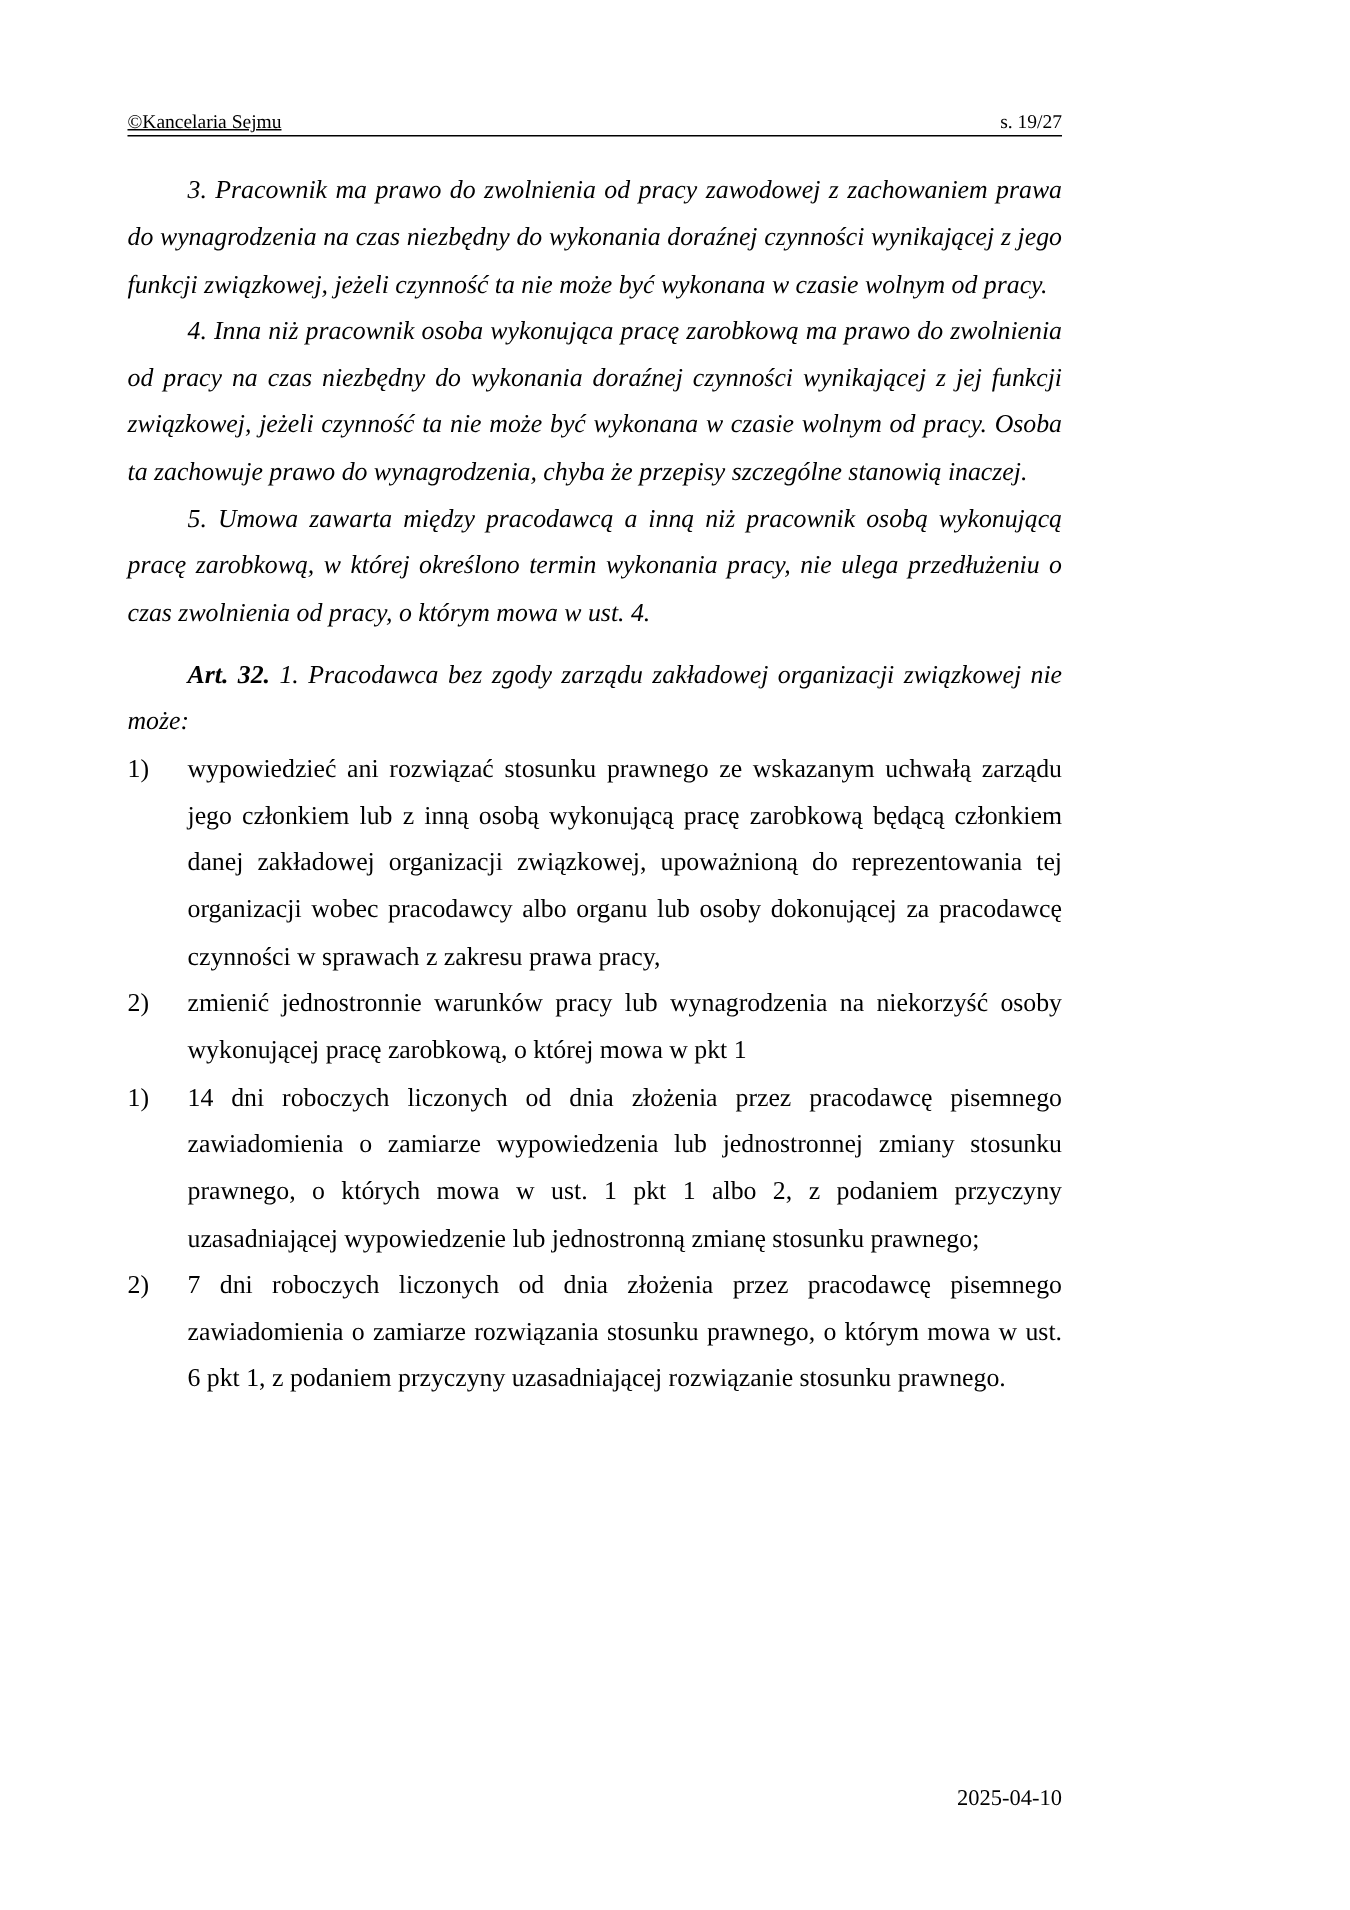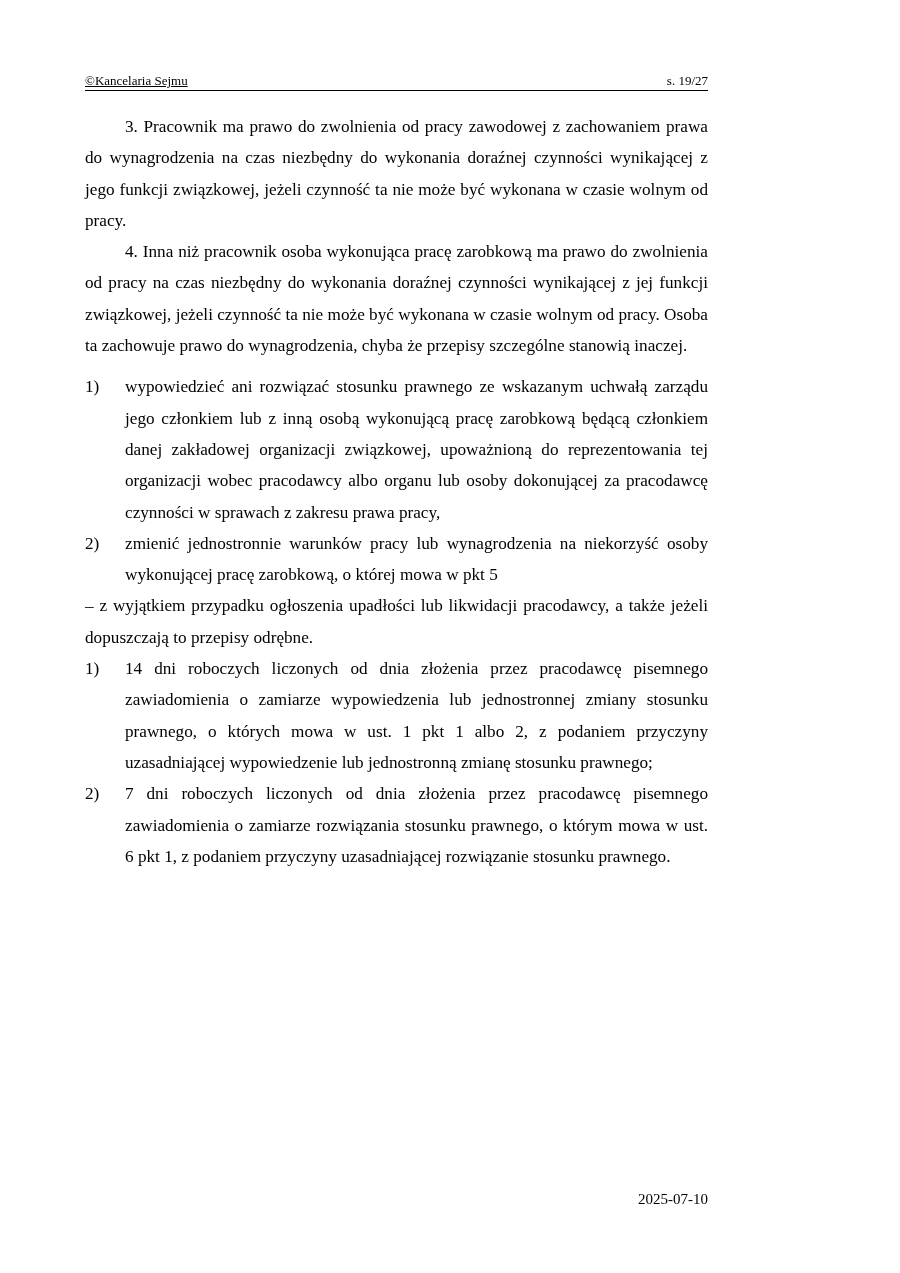--- a/index.html
+++ b/index.html
@@ -44,20 +44,21 @@
       left: 85px;
       top: 99px;
       width: 623px;
       font-size: 17.2px;
       line-height: 31.3px;
     }
     .para {
       margin: 0;
       text-align: justify;
       text-indent: 40px;
+      font-style: italic;
     }
     .para.no-indent {
       text-indent: 0;
     }
     .gap {
       height: 10px;
     }
     .list-item {
       display: flex;
       text-align: justify;
@@ -91,41 +92,42 @@
 <div class="page">
 
   <div class="header">
     <span class="left">©Kancelaria Sejmu</span>
     <span class="right">s. 19/27</span>
   </div>
 
   <div class="content">
     <p class="para">3. Pracownik ma prawo do zwolnienia od pracy zawodowej z zachowaniem prawa do wynagrodzenia na czas niezbędny do wykonania doraźnej czynności wynikającej z jego funkcji związkowej, jeżeli czynność ta nie może być wykonana w czasie wolnym od pracy.</p>
     <p class="para">4. Inna niż pracownik osoba wykonująca pracę zarobkową ma prawo do zwolnienia od pracy na czas niezbędny do wykonania doraźnej czynności wynikającej z jej funkcji związkowej, jeżeli czynność ta nie może być wykonana w czasie wolnym od pracy. Osoba ta zachowuje prawo do wynagrodzenia, chyba że przepisy szczególne stanowią inaczej.</p>
+    <p class="para">5. Umowa zawarta między pracodawcą a inną niż pracownik osobą wykonującą pracę zarobkową, w której określono termin wykonania pracy, nie ulega przedłużeniu o czas zwolnienia od pracy, o którym mowa w ust. 4.</p>
 
     <div class="gap"></div>
 
+    <p class="para"><b class="art">Art. 32.</b><span> 1. Pracodawca bez zgody zarządu zakładowej organizacji związkowej nie może:</span></p>
 
     <div class="list-item">
       <span class="num">1)</span>
       <span class="txt">wypowiedzieć ani rozwiązać stosunku prawnego ze wskazanym uchwałą zarządu jego członkiem lub z inną osobą wykonującą pracę zarobkową będącą członkiem danej zakładowej organizacji związkowej, upoważnioną do reprezentowania tej organizacji wobec pracodawcy albo organu lub osoby dokonującej za pracodawcę czynności w sprawach z zakresu prawa pracy,</span>
     </div>
     <div class="list-item">
       <span class="num">2)</span>
-      <span class="txt">zmienić jednostronnie warunków pracy lub wynagrodzenia na niekorzyść osoby wykonującej pracę zarobkową, o której mowa w pkt 5</span>
+      <span class="txt">zmienić jednostronnie warunków pracy lub wynagrodzenia na niekorzyść osoby wykonującej pracę zarobkową, o której mowa w pkt 1</span>
     </div>
 
-    <p class="para no-indent">– z wyjątkiem przypadku ogłoszenia upadłości lub likwidacji pracodawcy, a także jeżeli dopuszczają to przepisy odrębne.</p>
 
 
     <div class="list-item">
       <span class="num">1)</span>
       <span class="txt">14 dni roboczych liczonych od dnia złożenia przez pracodawcę pisemnego zawiadomienia o zamiarze wypowiedzenia lub jednostronnej zmiany stosunku prawnego, o których mowa w ust. 1 pkt 1 albo 2, z podaniem przyczyny uzasadniającej wypowiedzenie lub jednostronną zmianę stosunku prawnego;</span>
     </div>
     <div class="list-item">
       <span class="num">2)</span>
       <span class="txt">7 dni roboczych liczonych od dnia złożenia przez pracodawcę pisemnego zawiadomienia o zamiarze rozwiązania stosunku prawnego, o którym mowa w ust. 6 pkt 1, z podaniem przyczyny uzasadniającej rozwiązanie stosunku prawnego.</span>
     </div>
   </div>
 
-  <div class="footer">2025-07-10</div>
+  <div class="footer">2025-04-10</div>
 
 </div>
 
 </body></html>

